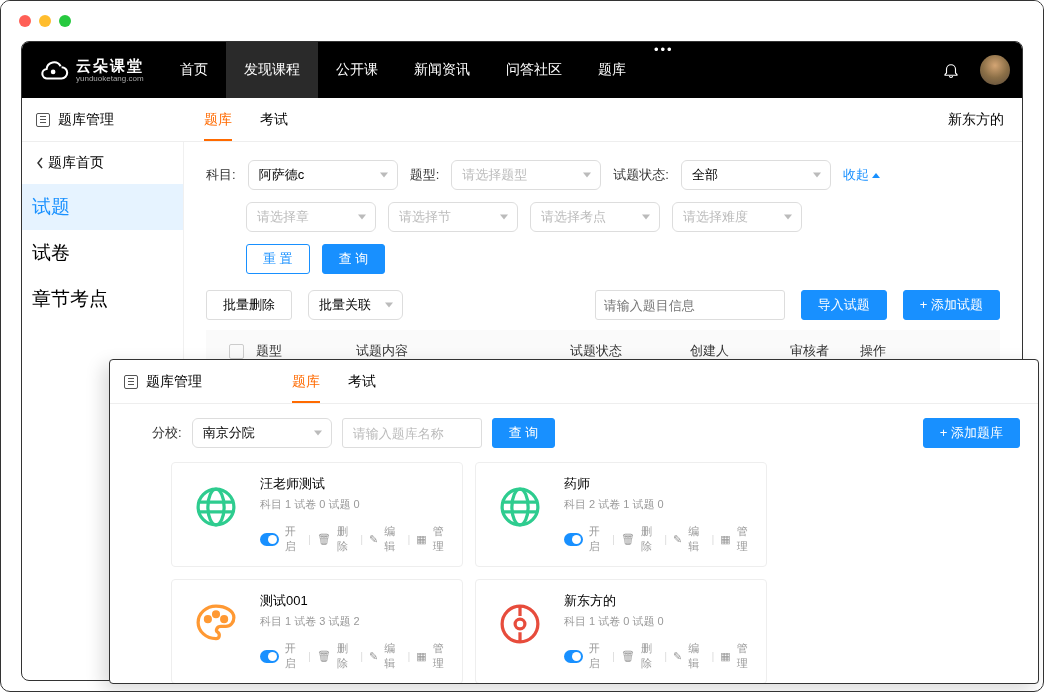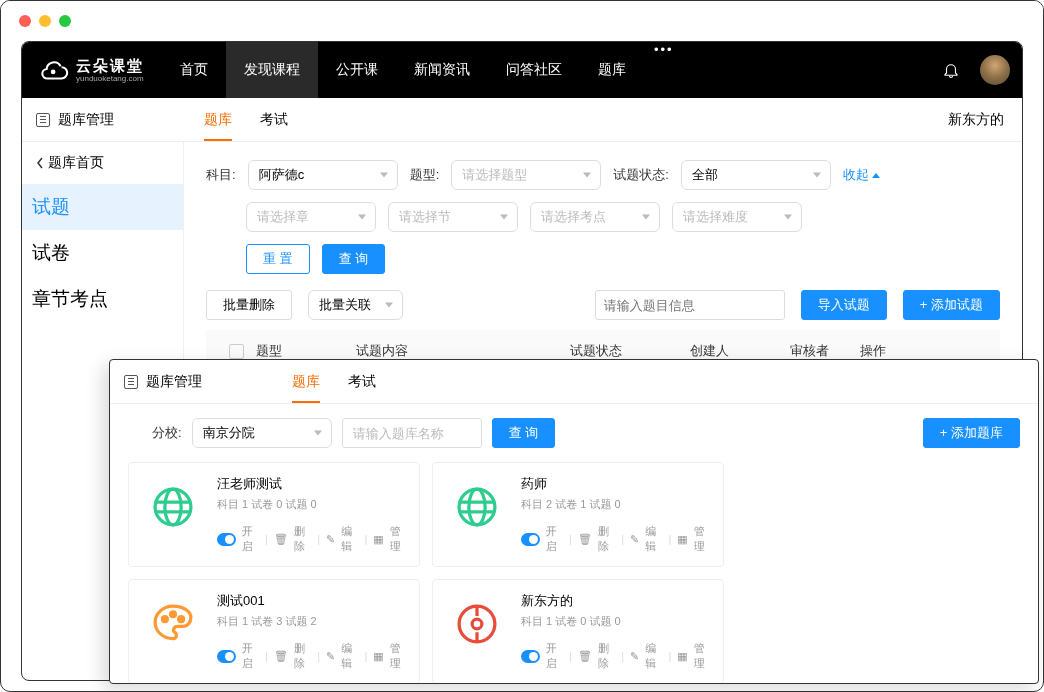--- a/index.html
+++ b/index.html
@@ -84,21 +84,21 @@
 .status-dot{ width:6px;height:6px; background:#52c41a; border-radius:50%; display:inline-block; margin-right:5px;}
 .op-link{ color:#1890ff; margin-right:8px; cursor:pointer; font-size:12px;}
 .op-link.muted{ color:#bbb;}
 
 
 .win-overlay { position:absolute; top:358px; left:108px; width:930px; height:325px; background:#fff; border:1px solid #333; border-radius:4px; box-shadow: -6px 6px 18px rgba(0,0,0,0.15); overflow:hidden;}
 .ov-header { height:44px; border-bottom:1px solid #eee; display:flex; align-items:center; padding:0 18px 0 14px;}
 .ov-filter { padding:14px 18px; display:flex; align-items:center; gap:10px;margin-left:24px;}
 .ov-input { height:30px; border:1px solid #ddd; border-radius:3px; width:140px; padding:0 10px; font-size:13px;}
 .ov-input::placeholder{color:#bbb;}
-.cards { display:flex; flex-wrap:wrap; gap:12px; padding:0 18px;}
+.cards { display:flex; flex-wrap:wrap; gap:12px; padding:0 18px;margin-left:43px;}
 .card { width:292px; height:105px; border:1px solid #eee; border-radius:4px; padding:12px; display:flex; gap:12px;}
 .card-icon { width:64px; height:64px; border-radius:6px; display:flex; align-items:center; justify-content:center; flex-shrink:0;}
 .card-icon svg{ width:52px; height:52px;}
 .card-body{ flex:1; display:flex; flex-direction:column;}
 .card-title{ font-size:13px; font-weight:500; margin-bottom:4px;}
 .card-meta{ font-size:11px; color:#999; margin-bottom:auto;}
 .card-ops{ display:flex; align-items:center; gap:6px; font-size:11px; color:#999;}
 .card-ops .divider{ color:#ddd;}
 .toggle{ width:24px; height:13px; background:#1890ff; border-radius:7px; position:relative; display:inline-block; vertical-align:middle; cursor:pointer;}
 .toggle::after{ content:''; position:absolute; width:9px; height:9px; background:#fff; border-radius:50%; top:2px; right:2px;}

